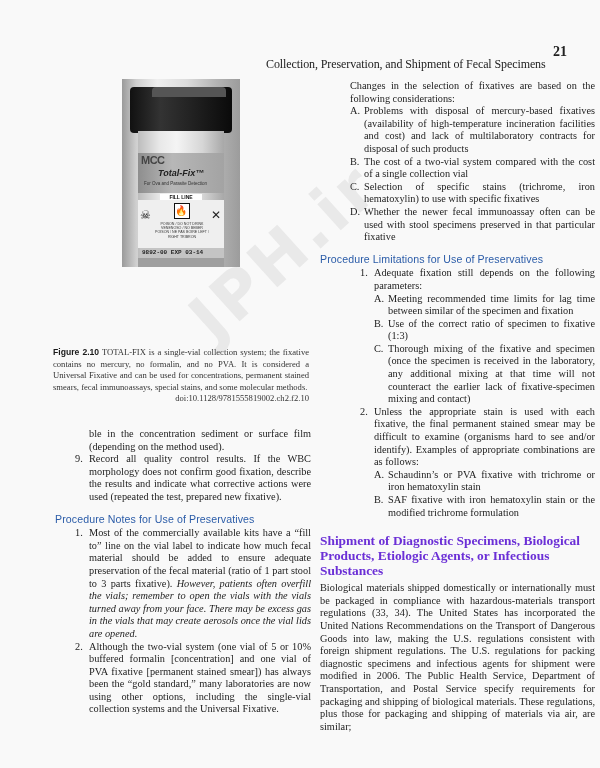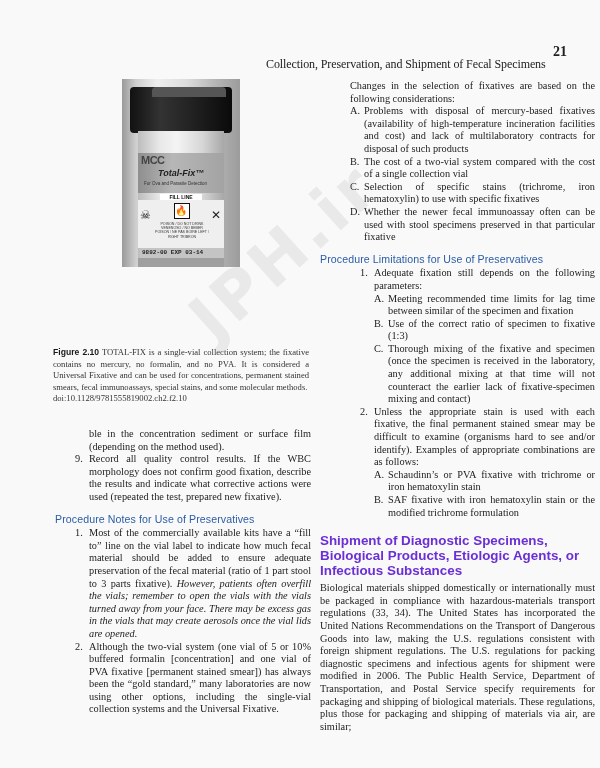--- a/index.html
+++ b/index.html
@@ -69,21 +69,21 @@
     }
     .vial-label-bottom { position: absolute; left: 0; top: 127px; width: 86px; height: 16px; background: #9f9f9f; }
 
     .figure-caption {
       position: absolute; left: 53px; top: 347px; width: 256px;
       font-size: 8.6px; line-height: 11.6px; color: #333; text-align: justify;
     }
     .figure-caption .fig-label {
       font-family: "Liberation Sans", sans-serif; font-weight: bold; color: #1a1a1a;
     }
-    .figure-caption .doi { display: block; text-align: left; font-family: Liberation Serif, serif; }
+    .figure-caption .doi { display: block; text-align: right; font-family: Liberation Serif, serif; }
 
     
     .col { position: absolute; font-size: 10.3px; line-height: 12.6px; color: #1c1c1c; }
     .col-left { left: 55px; top: 428px; width: 256px; }
     .col-right { left: 350px; top: 80px; width: 245px; }
     p { margin: 0; text-align: justify; }
     .item { position: relative; text-align: justify; }
     .item .num { position: absolute; left: 0; top: 0; }
     .lvl1 { padding-left: 34px; }
     .lvl1 .num { left: 20px; }
@@ -94,21 +94,21 @@
     .lvlA-r { padding-left: 38px; }
     .lvlA-r .num { left: 24px; }
     .indent-only { padding-left: 34px; }
     em { font-style: italic; }
 
     .h-section {
       font-family: "Liberation Sans", "DejaVu Sans", sans-serif; font-weight: normal;
       color: #2b5ca8; font-size: 10.6px; margin: 9px 0 2px 0; letter-spacing: 0.1px;
     }
     .h-major {
-      font-family: Liberation Sans, sans-serif; font-weight: bold;
+      font-family: Liberation Serif, serif; font-weight: bold;
       color: #6b2fd6; font-size: 13.4px; line-height: 15px; margin: 14px 0 4px 0;
     }
 
     .watermark {
       position: absolute; left: 175px; top: 300px;
       font-family: "DejaVu Sans", sans-serif; font-weight: bold; font-size: 64px;
       color: rgba(160,160,160,0.18); transform: rotate(-42deg); transform-origin: left top;
       pointer-events: none; letter-spacing: 4px;
     }
   </style>

